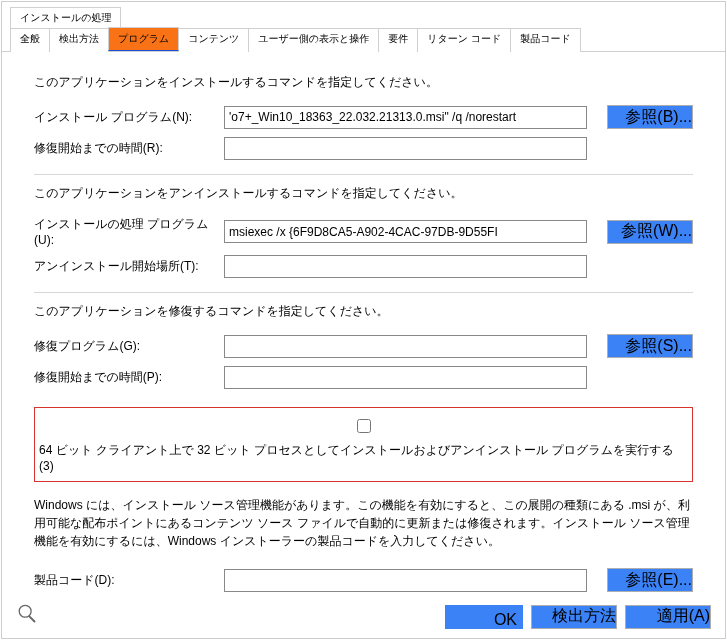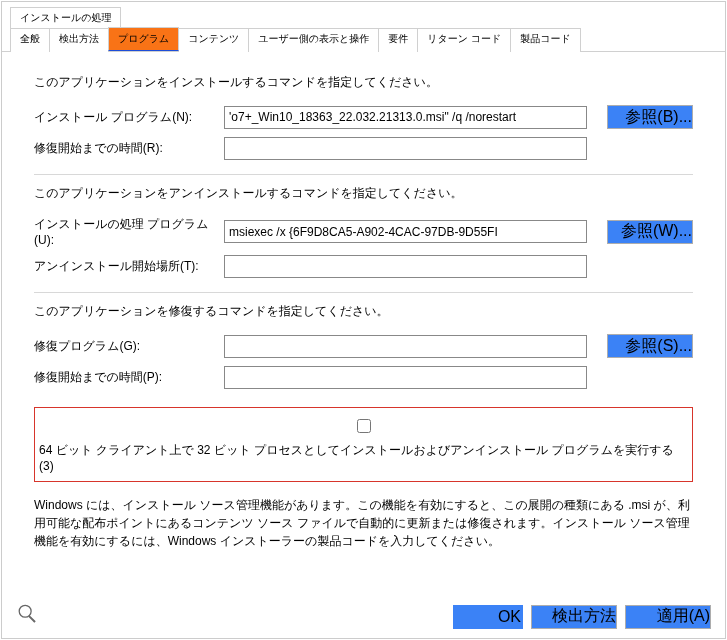--- a/index.html
+++ b/index.html
@@ -135,22 +135,22 @@
   .footer-icon {
     font-size: 20px;
     color: #666;
     margin-right: auto;
   }
   .footer-buttons {
     display: flex;
     gap: 8px;
   }
   .footer-buttons .btn.ok {
-    border: 2px solid #3b82f6;
-    width: 70px;
+    border: 6px solid #3b82f6;
+    width: 78px;
     height: 24px;
   }
 </style>
 </head>
 <body>
 
 <div class="dialog">
 
   <div class="tabset">
     <div class="tabrow" id="tabrow1">
@@ -211,20 +211,25 @@
       <div class="btn-slot"></div>
     </div>
 
     <div class="checkbox-row">
       <input type="checkbox" style="">
       <label>64 ビット クライアント上で 32 ビット プロセスとしてインストールおよびアンインストール プログラムを実行する(3)</label>
     </div>
 
     <div class="info-text">Windows には、インストール ソース管理機能があります。この機能を有効にすると、この展開の種類にある .msi が、利用可能な配布ポイントにあるコンテンツ ソース ファイルで自動的に更新または修復されます。インストール ソース管理機能を有効にするには、Windows インストーラーの製品コードを入力してください。</div>
 
+    <div class="field-row">
+      <div class="field-label">製品コード(D):</div>
+      <div class="field-input"><input type="text" value="" style=""></div>
+      <div class="btn-slot"><button class="btn">参照(E)...</button></div>
+    </div>
 
   </div>
 
   <div class="footer">
     <span class="footer-icon">
       <svg width="22" height="22" viewBox="0 0 24 24" fill="none" stroke="#666" stroke-width="1.4">
         <circle cx="10" cy="9" r="6.5"></circle>
         <line x1="14.5" y1="14" x2="21" y2="20.5"></line>
         <line x1="14" y1="14.5" x2="20.5" y2="21"></line>
       </svg>

